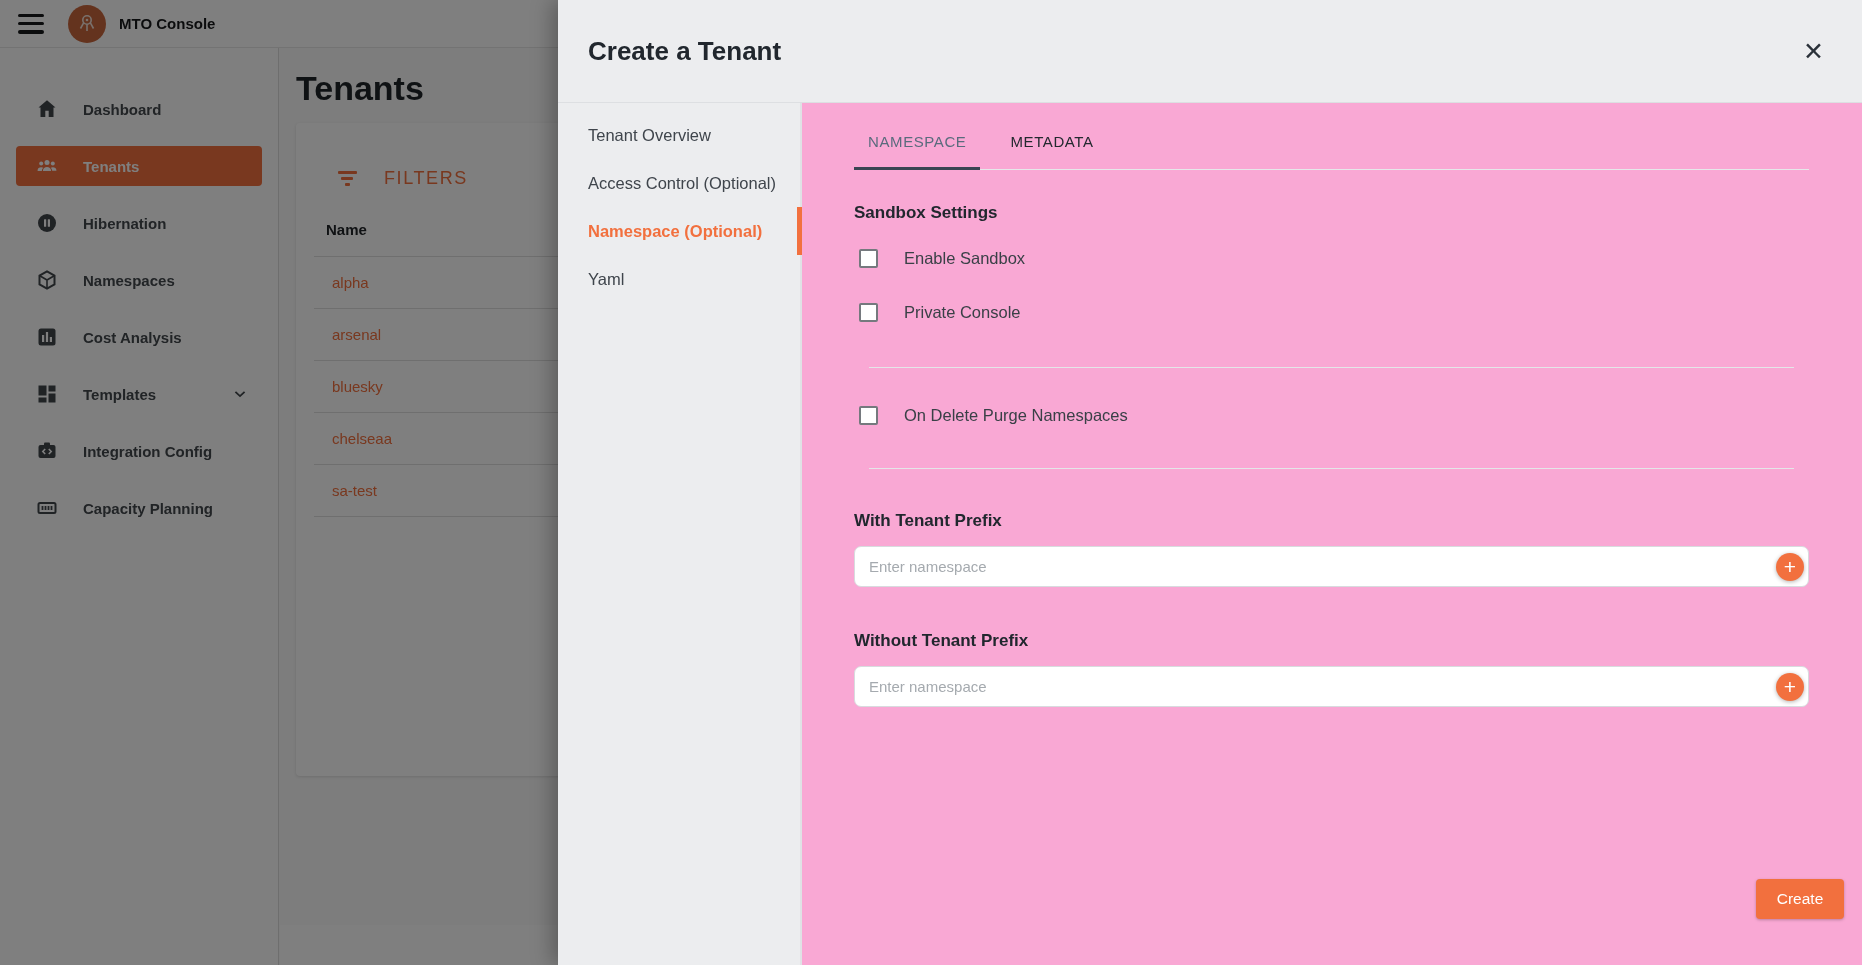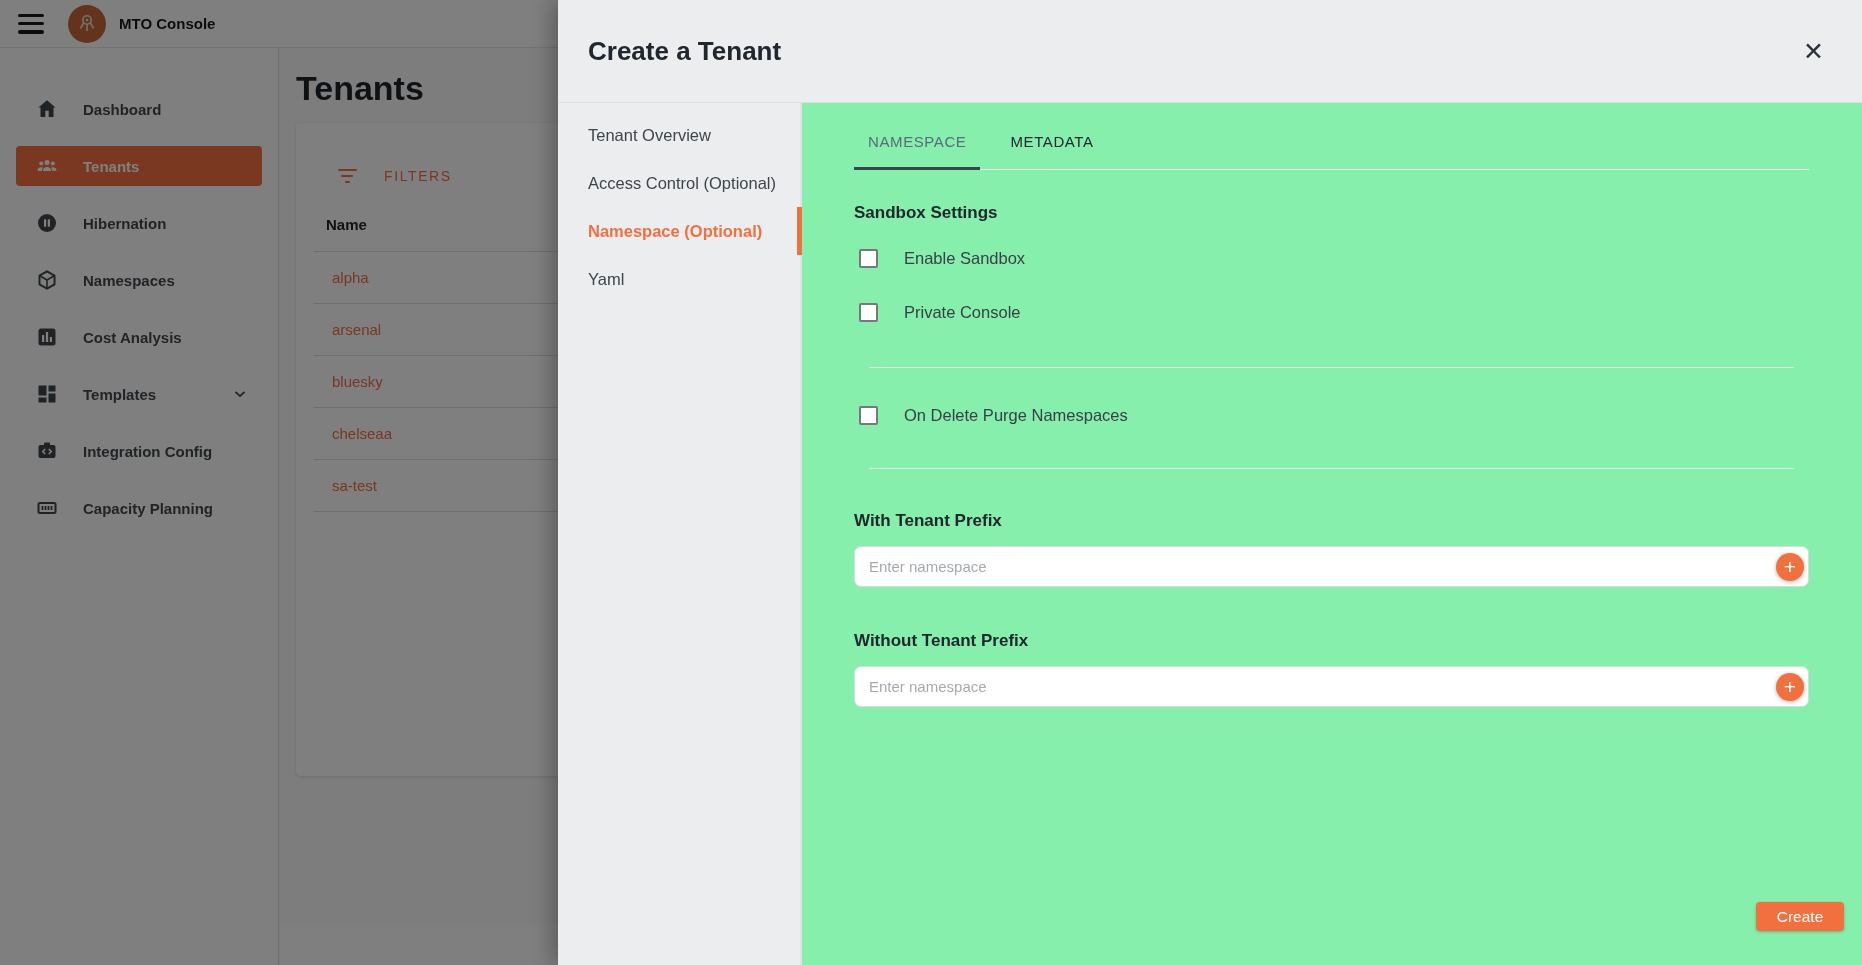--- a/index.html
+++ b/index.html
@@ -23,38 +23,38 @@
   .side-item.active { background:#F2703E; color:#ffffff; }
   .side-item.active .lbl { color:#ffffff; }
   .side-item svg { flex:0 0 auto; }
   .chev { margin-left:auto; margin-right:12px; display:flex; }
 
   .main { position:absolute; left:280px; top:48px; right:0; bottom:0; background:#fafafa; }
   .page-title { font-size:34px; font-weight:bold; color:#1f2428; margin:21px 0 0 16px; }
   .card { margin:15px 0 0 16px; width:calc(100% - 16px); height:653px; background:#ffffff;
           border-radius:4px; box-shadow:0 1px 3px rgba(0,0,0,0.12); padding-top:45px; }
   .filters-row { display:flex; align-items:center; margin-left:41px; gap:27px; cursor:pointer; }
-  .filters-label { color:#F2703E; font-size:14px; font-weight:500; letter-spacing:1.6px; }
+  .filters-label { color:#F2703E; font-size:18px; font-weight:500; letter-spacing:1.6px; }
   .f-icon { display:flex; flex-direction:column; gap:3.5px; align-items:center; width:20px; }
   .f-icon i { display:block; height:2.6px; background:#F2703E; border-radius:1px; }
   .f-icon i:nth-child(1){width:19px;} .f-icon i:nth-child(2){width:12px;} .f-icon i:nth-child(3){width:5px;}
 
   .tbl { margin:32px 0 0 18px; width:calc(100% - 18px); border-collapse:collapse; }
   .tbl th { text-align:left; font-size:15px; font-weight:bold; color:#202428; padding:0 0 18px 12px; }
   .tbl th, .tbl td { border-bottom:1px solid #dedede; }
   .tbl td { height:52px; padding-left:18px; }
   .tbl a { color:#F2703E; font-size:15px; text-decoration:none; cursor:pointer; }
 
   .page-footer { position:absolute; left:280px; right:0; bottom:0; height:40px; background:#ffffff; }
 
   
   .overlay { position:absolute; inset:0; background:rgba(0,0,0,0.5); z-index:5; }
 
   
-  .drawer { position:absolute; top:0; right:0; width:1304px; height:965px; background:#86efac; z-index:10;
+  .drawer { position:absolute; top:0; right:0; width:1304px; height:965px; background:#f9a8d4; z-index:10;
             box-shadow:-6px 0 20px rgba(0,0,0,0.28); }
   .drawer-header { height:103px; background:#ECEDEF; border-bottom:1px solid #dddfe2;
                    display:flex; align-items:center; padding:0 34px 0 30px; }
   .drawer-title { font-size:26px; font-weight:bold; color:#21272E; }
   .close-btn { margin-left:auto; font-size:25px; color:#2A3139; background:none; border:none; cursor:pointer;
                line-height:1; padding:4px; }
 
   .drawer-body { display:flex; height:862px; }
   .drawer-nav { width:244px; background:#ECEDEF; border-right:2px solid #e0e2e5; padding-top:8px; }
   .dnav-item { height:48px; display:flex; align-items:center; padding-left:30px; font-size:16.5px;
@@ -79,21 +79,21 @@
 
   .h-with { margin-top:42px; } .h-without { margin-top:44px; }
   .input-wrap { position:relative; margin-top:15px; height:41px; }
   .ns-input { width:100%; height:41px; border:1px solid #d8dbde; border-radius:7px; padding:0 48px 0 14px;
               font-size:15px; color:#3a4047; font-family:"Liberation Sans", sans-serif; outline:none; background:#fff; }
   .ns-input::placeholder { color:#a5aaaf; }
   .plus-btn { position:absolute; right:5px; top:7px; width:28px; height:28px; border-radius:50%; border:none;
               background:#F2703E; color:#fff; font-size:21px; line-height:26px; text-align:center; cursor:pointer;
               box-shadow:0 1px 4px rgba(0,0,0,0.3); padding:0; }
 
-  .create-btn { position:absolute; right:18px; top:799px; width:88px; height:29px; background:#F2703E; color:#ffffff;
+  .create-btn { position:absolute; right:18px; top:776px; width:88px; height:40px; background:#F2703E; color:#ffffff;
                 border:none; border-radius:4px; font-size:15.5px; font-family:"Liberation Sans", sans-serif;
                 cursor:pointer; box-shadow:0 1px 3px rgba(0,0,0,0.25); }
 
   svg { display:block; }
 </style>
 </head>
 <body>
 
 <header class="topbar">
   <div class="burger">

